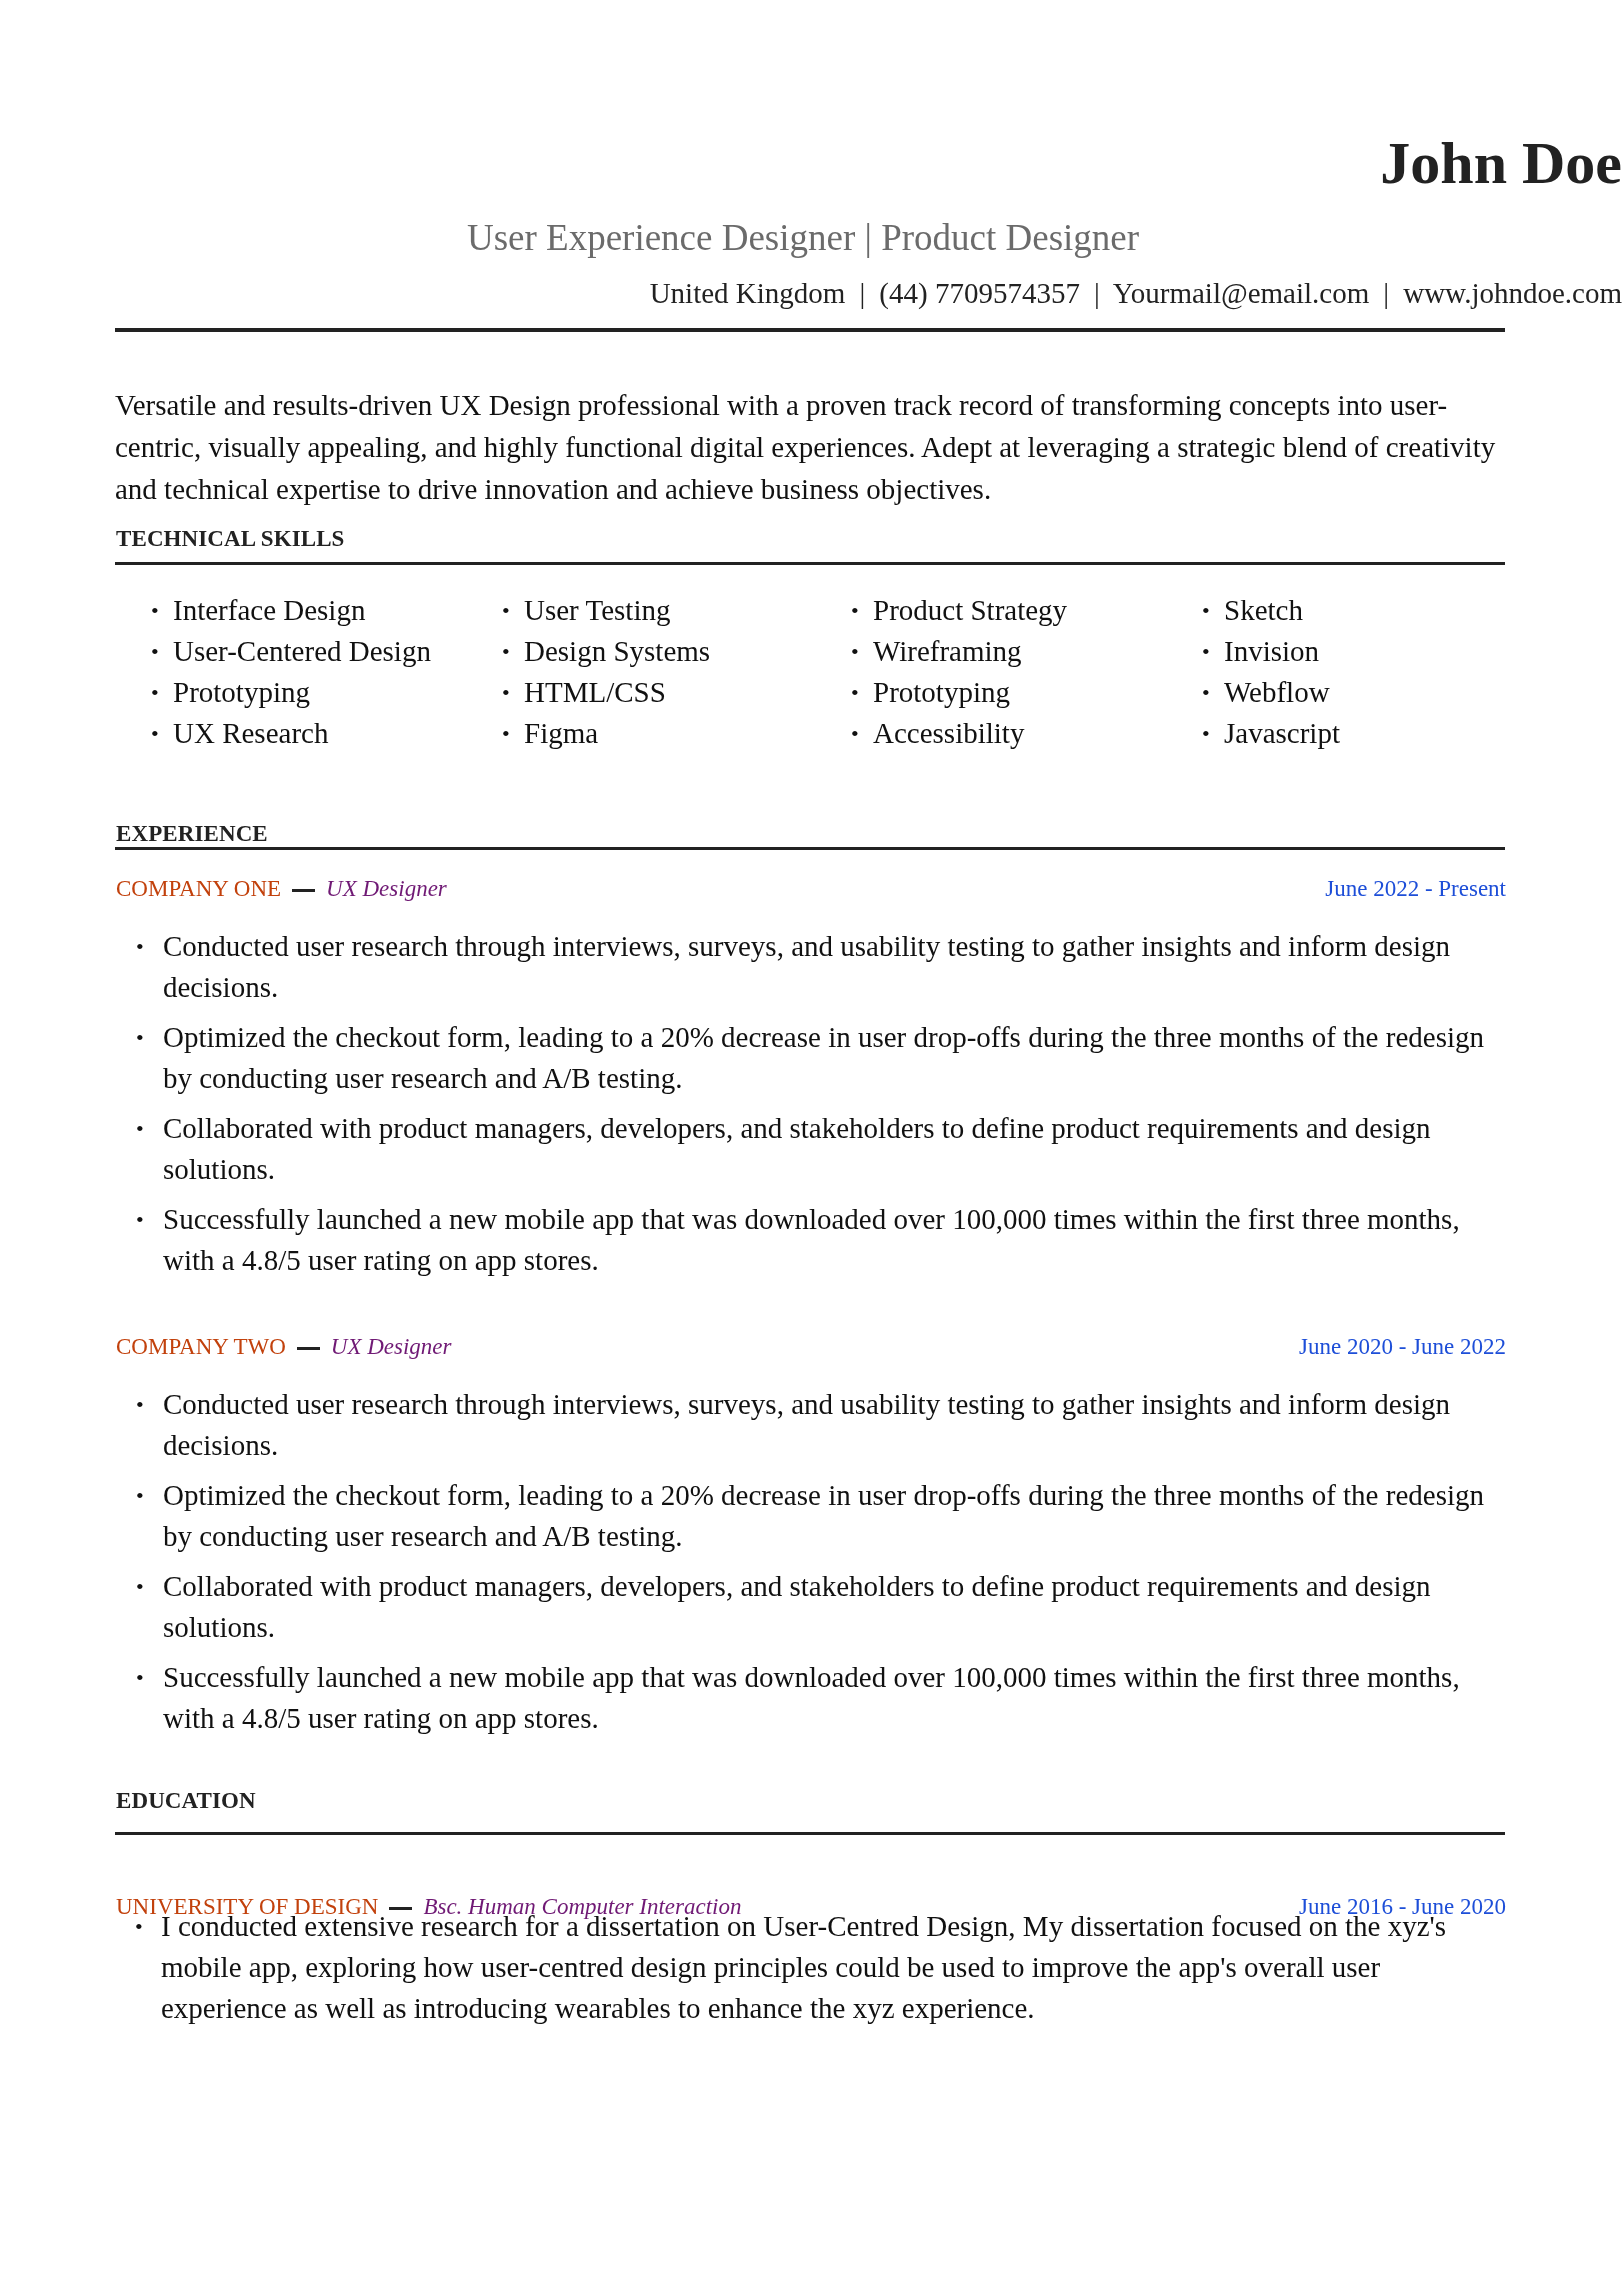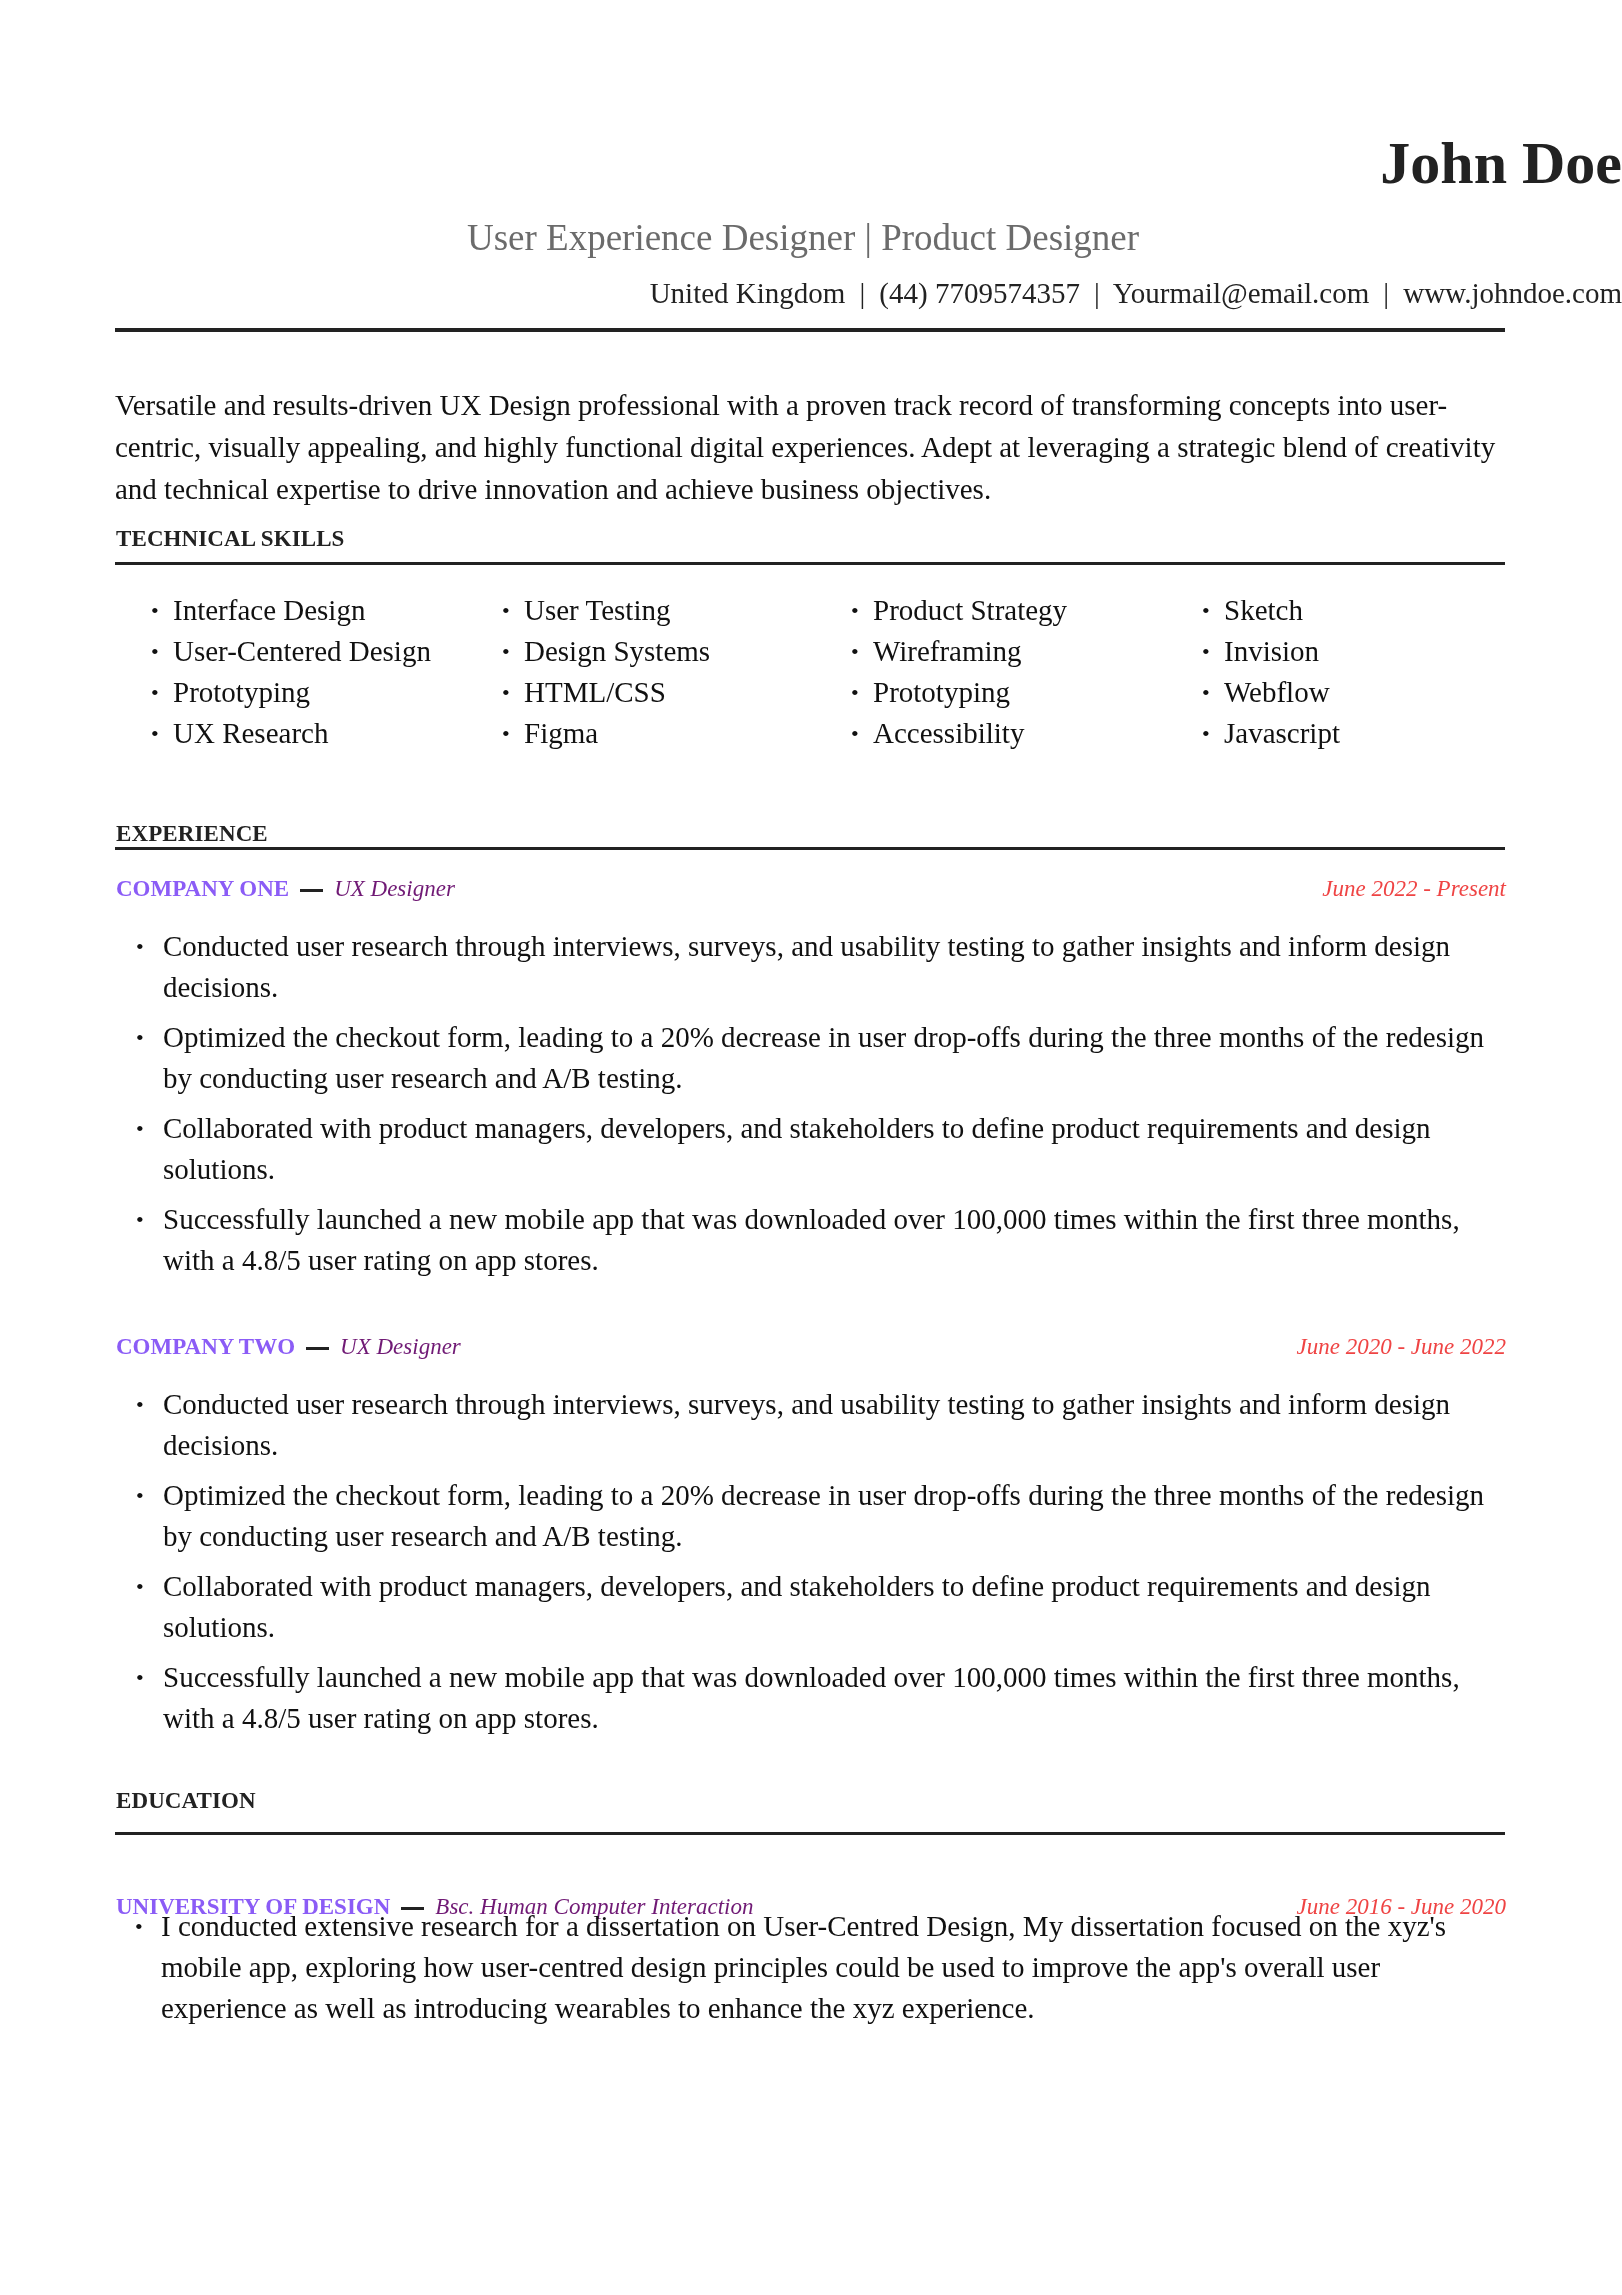--- a/index.html
+++ b/index.html
@@ -13,25 +13,25 @@
   .contact .sep { margin: 0 6.8px; }
   .rule-thick { left: 115px; width: 1390px; height: 4.1px; background: #222; top: 328px; }
   .summary { left: 115px; width: 1394px; top: 384px; font-size: 29px; line-height: 42px; color: #111; }
   .sec-title { left: 116px; font-size: 23px; font-weight: bold; color: #222; line-height: 27px; letter-spacing: 0.1px; }
   .rule { left: 115px; width: 1390px; height: 2.7px; background: #222; }
   .skills-col { top: 590px; width: 354px; }
   .skills-col ul { list-style: none; margin: 0; padding: 0; }
   .skills-col li { font-size: 29px; line-height: 41px; position: relative; padding-left: 22px; white-space: nowrap; }
   .skills-col li .dot { position: absolute; left: 0; top: 0; font-size: 22px; }
   .job-head { left: 116px; width: 1390px; height: 30px; }
-  .job-head .company { font-size: 23px; font-weight: bold; color: #8b5cf6; }
+  .job-head .company { font-size: 23px; font-weight: normal; color: #c2410c; }
   .job-head .dash { display: inline-block; width: 23px; height: 2.7px; background: #222; vertical-align: middle;
                     margin: 0 11px 0 11px; position: relative; top: -2.7px; }
   .job-head .role { font-size: 23px; font-style: italic; color: #701a75; }
-  .job-head .dates { position: absolute; right: 0; top: 0; font-size: 23px; font-style: italic; color: #ef4444; }
+  .job-head .dates { position: absolute; right: 0; top: 0; font-size: 23px; color: #1d4ed8; }
   .bullets { left: 136px; width: 1373px; }
   .bullets ul { list-style: none; margin: 0; padding: 0; }
   .bullets li { position: relative; padding-left: 27px; font-size: 29px; line-height: 41px; margin-bottom: 8.9px; color: #111; }
   .bullets li .dot { position: absolute; left: 0; top: 0; font-size: 22px; }
 </style>
 </head>
 <body>
 
 <div class="abs name">John Doe</div>
 <div class="abs subtitle">User Experience Designer | Product Designer</div>

